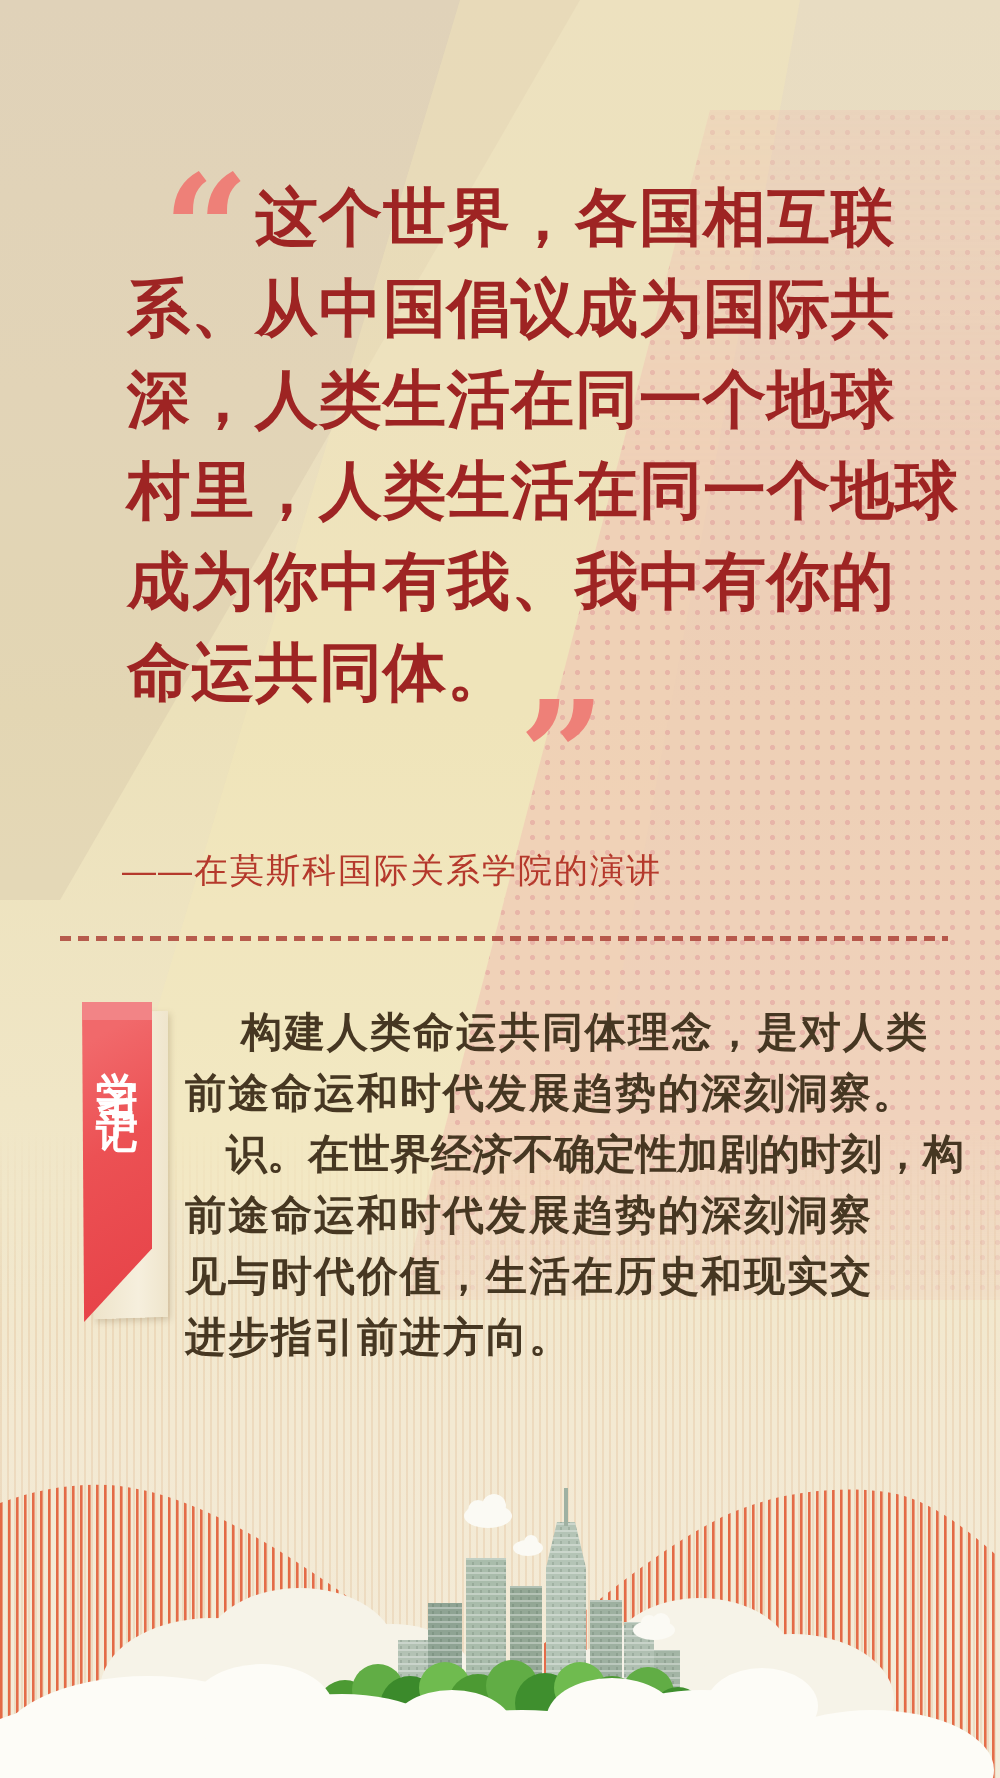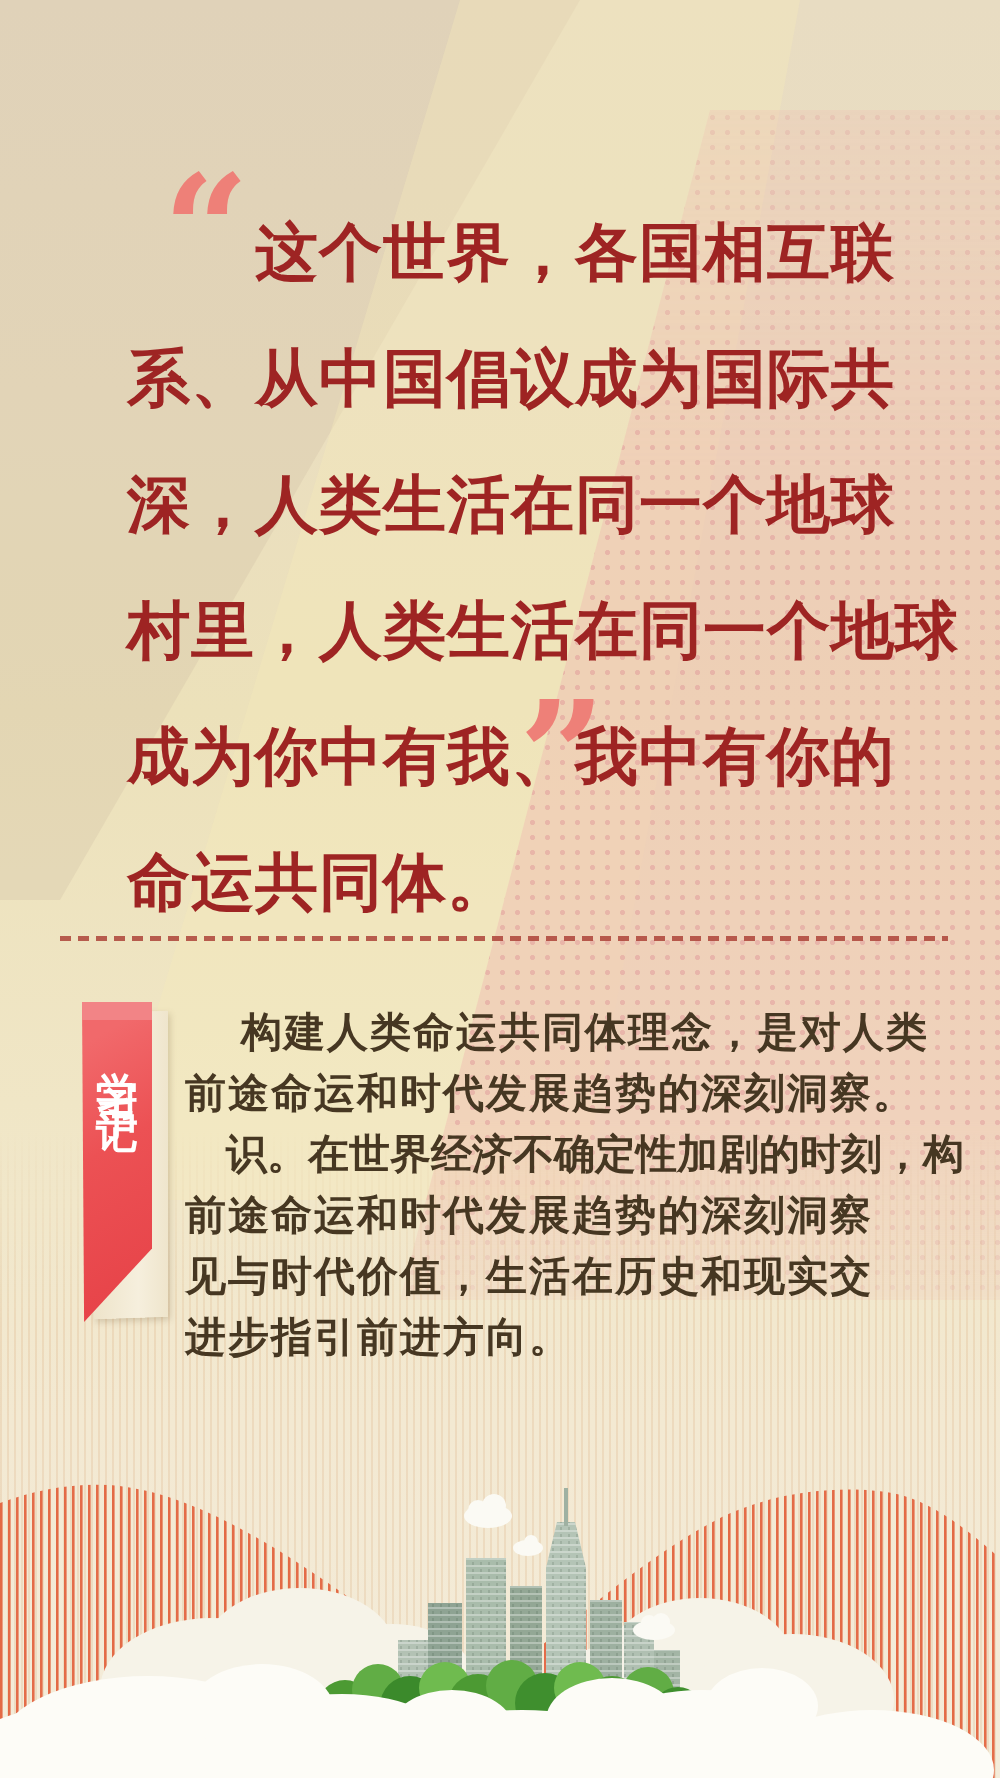--- a/index.html
+++ b/index.html
@@ -22,21 +22,21 @@
     mask-image:linear-gradient(180deg,rgba(0,0,0,.55),#000 30%,#000 85%,rgba(0,0,0,.35));}
   .bg-pinstripes{left:0;top:1130px;width:1000px;height:648px;
     background:repeating-linear-gradient(90deg,rgba(205,143,86,.16) 0 2px,rgba(205,143,86,0) 2px 7px);
     -webkit-mask-image:linear-gradient(180deg,transparent,#000 30%);
     mask-image:linear-gradient(180deg,transparent,#000 30%);}
 
   
   .quote{position:absolute;left:127px;top:172px;width:800px;height:680px;
     font-family:"DejaVu Serif","Liberation Serif",serif;font-weight:700;
     color:#9e2423;font-size:63px;letter-spacing:1px;}
-  .quote .qline{height:91px;line-height:91px;white-space:nowrap;margin-top:35px;}
+  .quote .qline{height:91px;line-height:91px;white-space:nowrap;}
   .quote .qline.first{padding-left:128px;}
   .qmark{position:absolute;font-size:150px;line-height:1;color:#ee8078;
     font-family:"DejaVu Serif","Liberation Serif",serif;font-weight:700;}
   .qmark.open{left:36px;top:-18px;}
   .qmark.close{left:392px;top:508px;}
 
   .attribution{position:absolute;left:122px;top:848px;font-size:34px;letter-spacing:2px;
     color:#b5392c;font-weight:500;white-space:nowrap;}
 
   .divider{position:absolute;left:60px;top:936px;width:888px;height:5px;
@@ -175,20 +175,21 @@
     <span class="qmark open">“</span>
     <div class="qline first">这个世界，各国相互联</div>
     <div class="qline">系、从中国倡议成为国际共</div>
     <div class="qline">深，人类生活在同一个地球</div>
     <div class="qline">村里，人类生活在同一个地球</div>
     <div class="qline">成为你中有我、我中有你的</div>
     <div class="qline">命运共同体。</div>
     <span class="qmark close">”</span>
   </section>
 
+  <div class="attribution">——在莫斯科国际关系学院的演讲</div>
 
   <div class="divider"></div>
 
   <aside class="ribbon-wrap">
     <div class="ribbon-page"></div>
     <div class="ribbon">
       <span class="ribbon-label">学习手记</span>
     </div>
   </aside>
 

